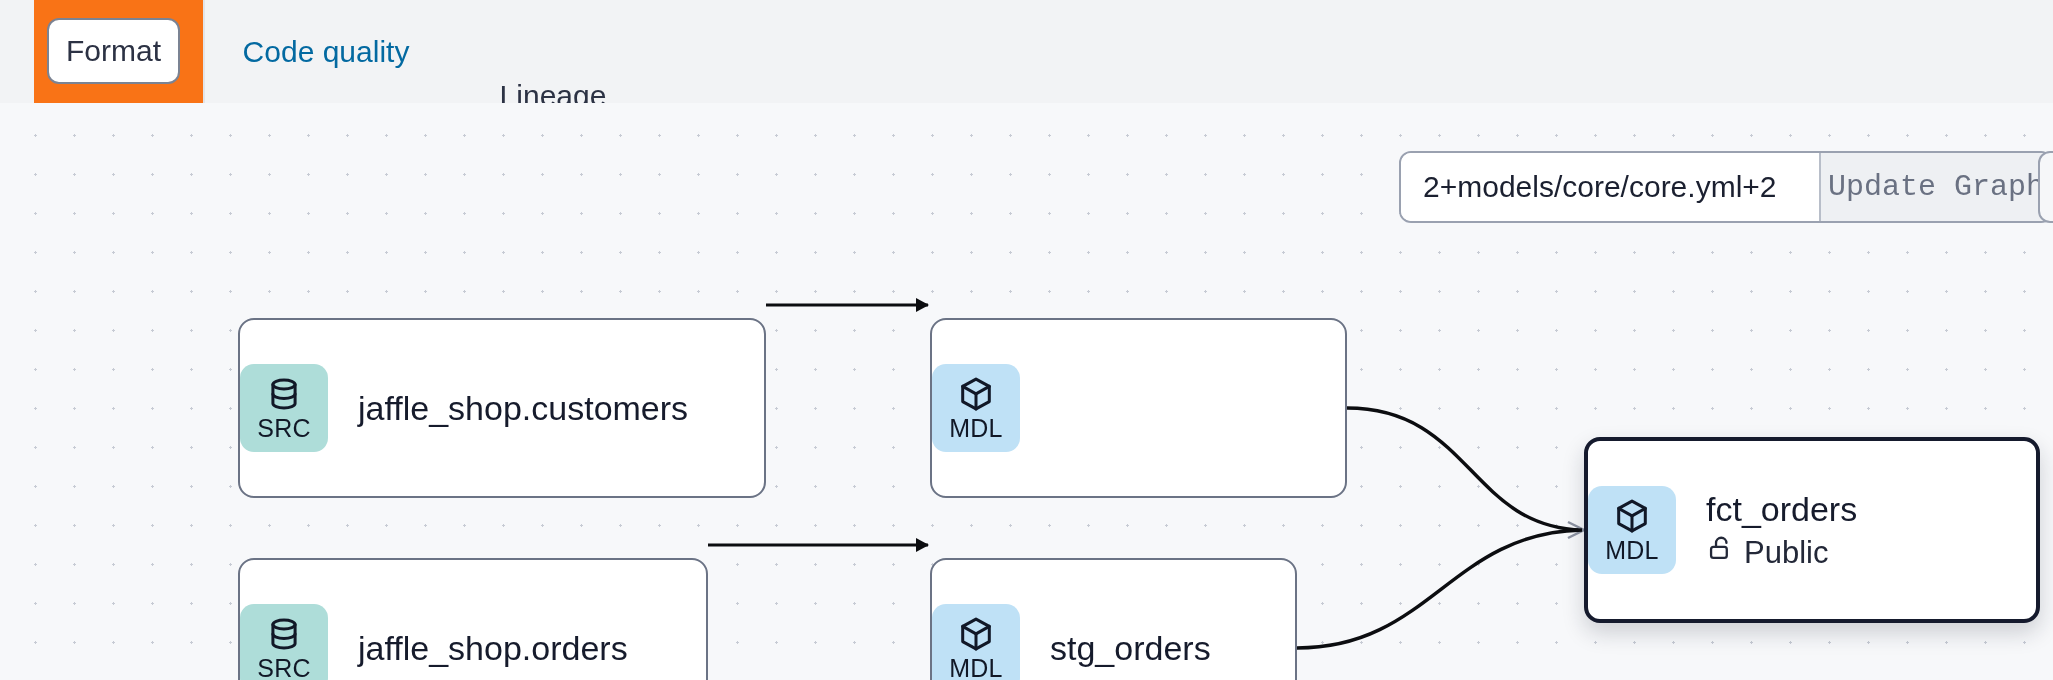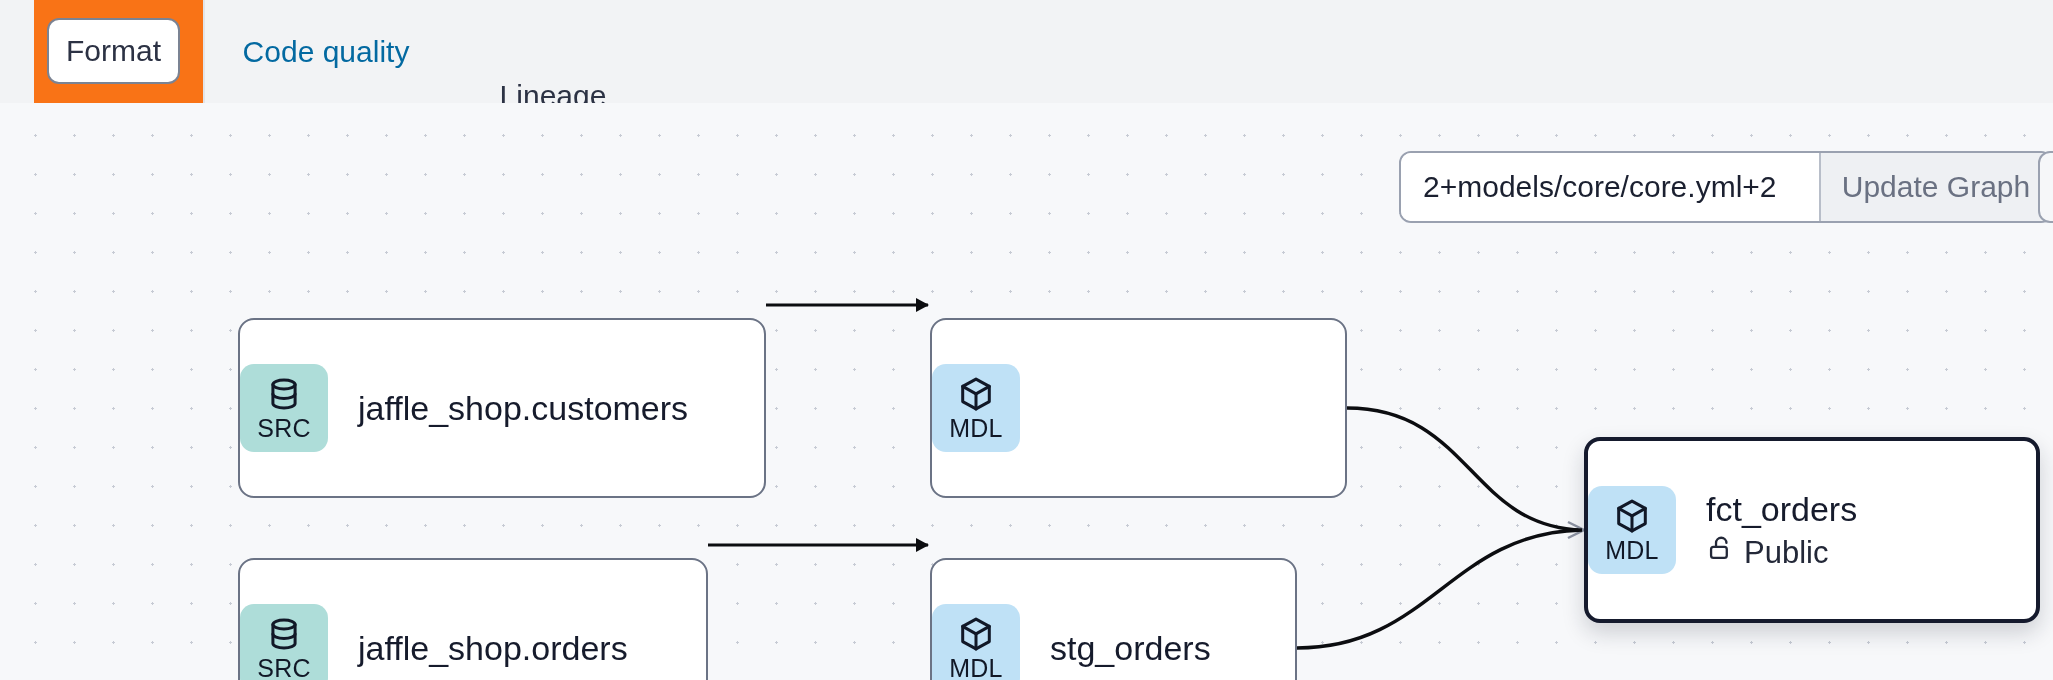--- a/index.html
+++ b/index.html
@@ -212,21 +212,21 @@
     color: #1b2030;
     padding: 0 22px;
     box-sizing: border-box;
   }
   .update-graph-button {
     width: 232px;
     height: 100%;
     background: #eef0f3;
     border: 0;
     border-left: 2px solid #b8bec9;
-    font-family: Liberation Sans, sans-serif;
+    font-family: Liberation Mono, monospace;
     font-size: 30px;
     color: #6a7182;
     cursor: pointer;
     box-sizing: border-box;
   }
 
   .toolbar-secondary {
     position: absolute;
     left: 2038px;
     top: 48px;

